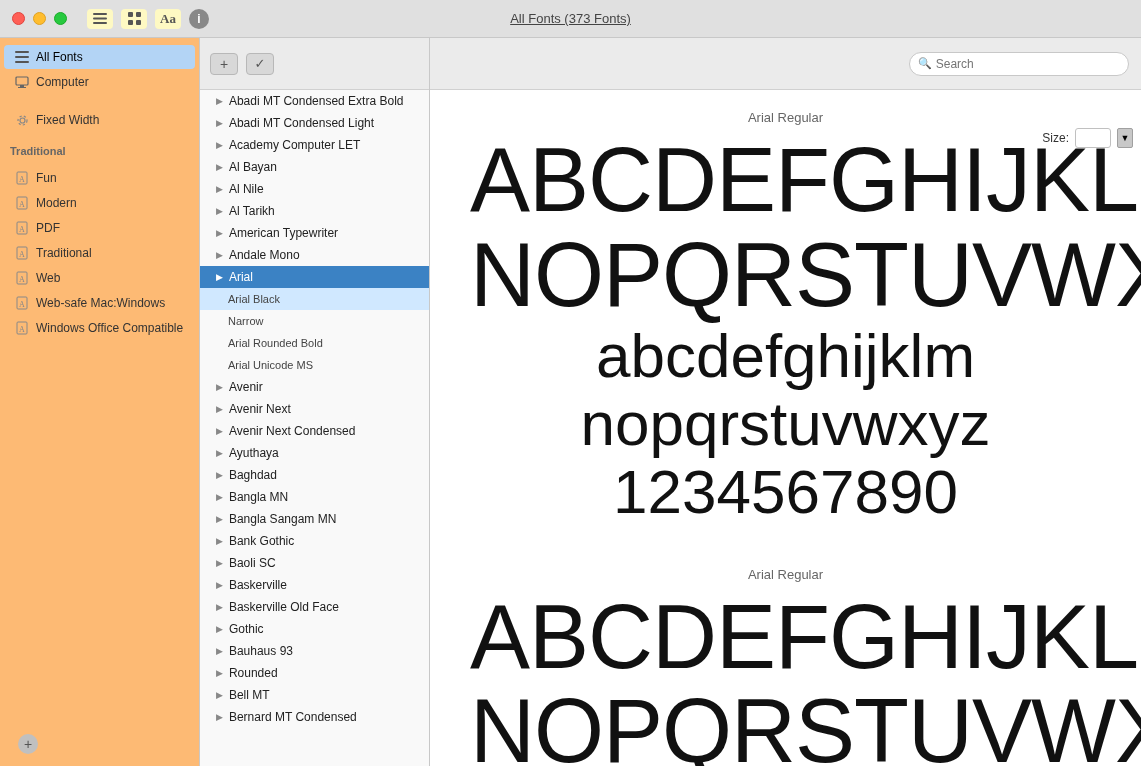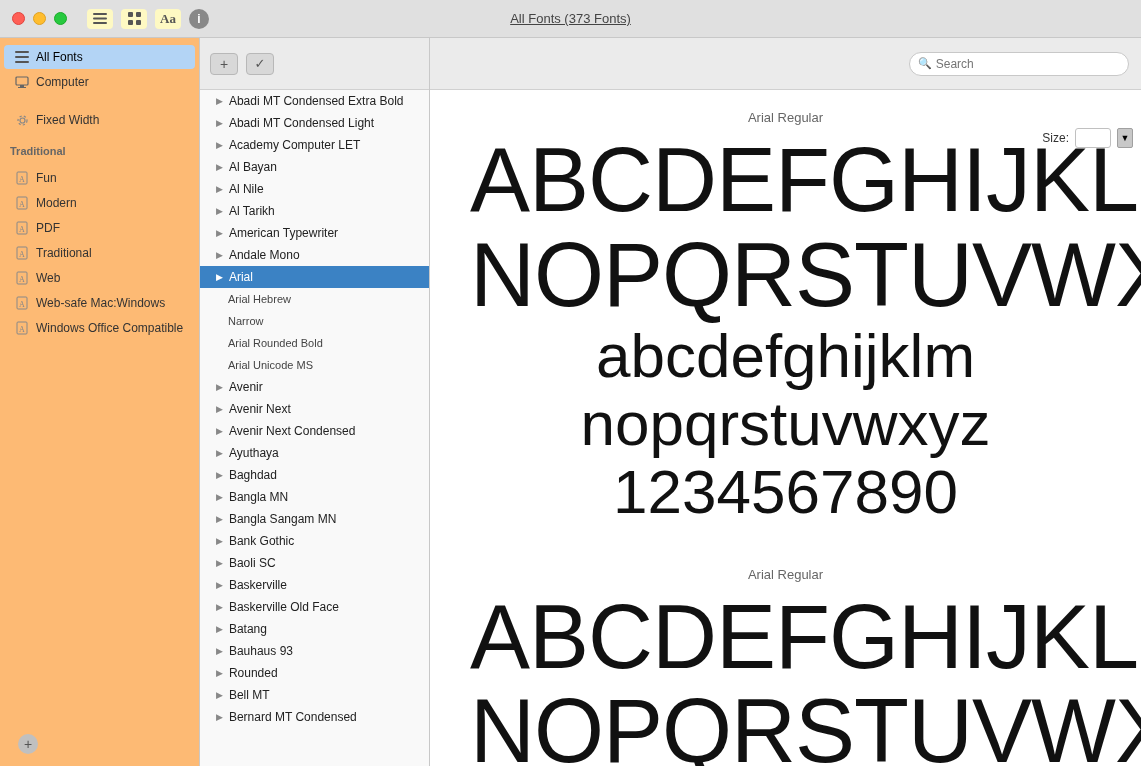--- a/index.html
+++ b/index.html
@@ -497,22 +497,22 @@
         <span>American Typewriter</span>
       </div>
       <div class="font-list-item">
         <span class="chevron">▶</span>
         <span>Andale Mono</span>
       </div>
       <div class="font-list-item selected">
         <span class="chevron">▶</span>
         <span>Arial</span>
       </div>
-      <div class="font-list-item font-subitem">
-        <span>Arial Hebrew</span>
+      <div class="font-list-item font-subitem" style="background:#d0e8ff;">
+        <span>Arial Black</span>
       </div>
       <div class="font-list-item font-subitem">
         <span>Narrow</span>
       </div>
       <div class="font-list-item font-subitem">
         <span>Arial Rounded Bold</span>
       </div>
       <div class="font-list-item font-subitem">
         <span>Arial Unicode MS</span>
       </div>
@@ -555,21 +555,21 @@
       <div class="font-list-item">
         <span class="chevron">▶</span>
         <span>Baskerville</span>
       </div>
       <div class="font-list-item">
         <span class="chevron">▶</span>
         <span>Baskerville Old Face</span>
       </div>
       <div class="font-list-item">
         <span class="chevron">▶</span>
-        <span>Batang</span>
+        <span>Gothic</span>
       </div>
       <div class="font-list-item">
         <span class="chevron">▶</span>
         <span>Bauhaus 93</span>
       </div>
       <div class="font-list-item">
         <span class="chevron">▶</span>
         <span>Rounded</span>
       </div>
       <div class="font-list-item">

